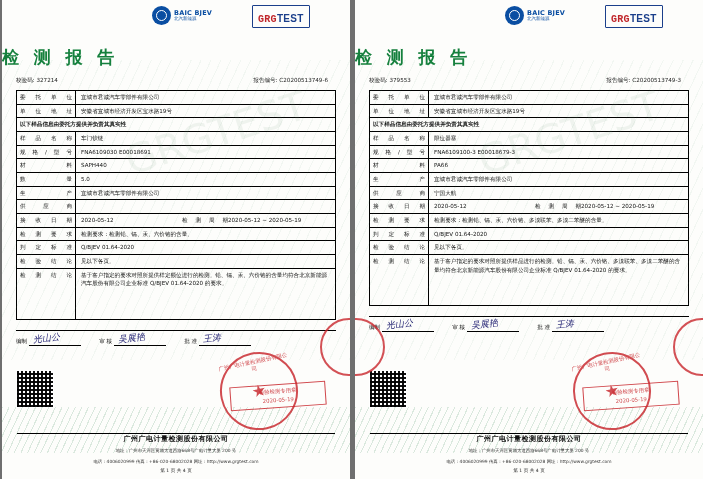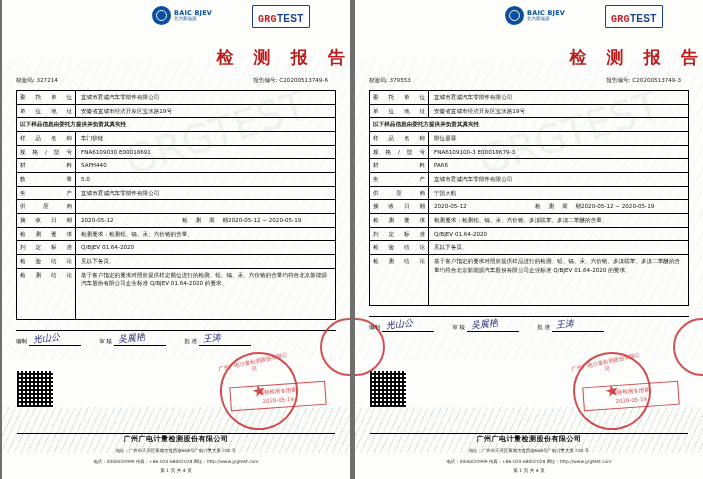--- a/index.html
+++ b/index.html
@@ -51,26 +51,26 @@
     padding:1px 5px;
     border-radius:1px;
   }
   .logo-grgt span{
     font-size:10px;font-weight:bold;color:#1b3f8b;letter-spacing:.3px;
     font-family:"Liberation Sans",sans-serif;
   }
   .logo-grgt .g-red{color:#c0262b;font-family:Liberation Mono, monospace;}
 
   .title{
-    text-align:right;
+    text-align:left;
     font-size:17px;
     letter-spacing:5px;
-    color:#b91c1c;
+    color:#15803d;
     margin-top:6px;
-    font-family:Liberation Mono, monospace;
+    font-family:Liberation Sans, sans-serif;
     font-weight:bold;
   }
   .meta{
     margin-top:8px;
     display:flex;
     justify-content:space-between;
     padding:0 22px 0 14px;
     font-size:5.6px;
     color:#222;
   }

